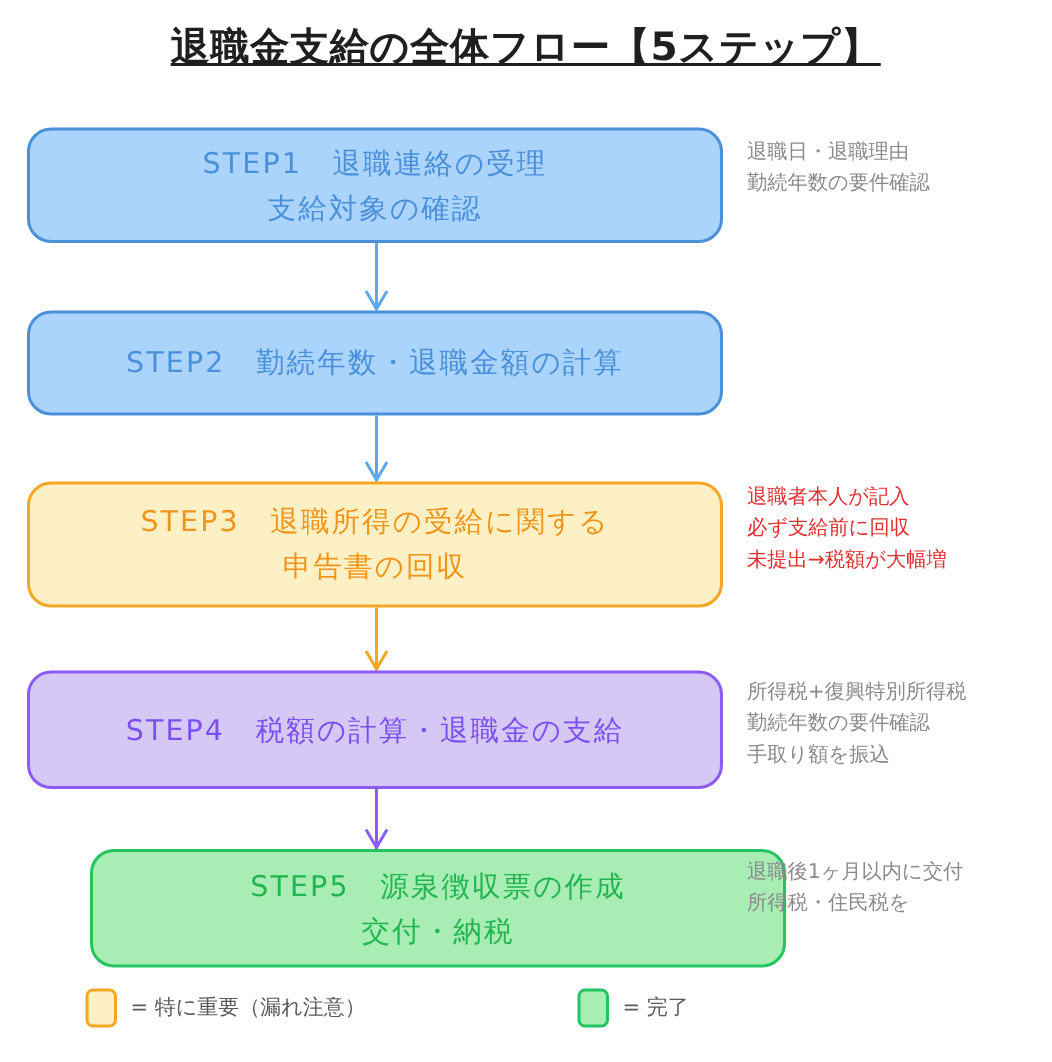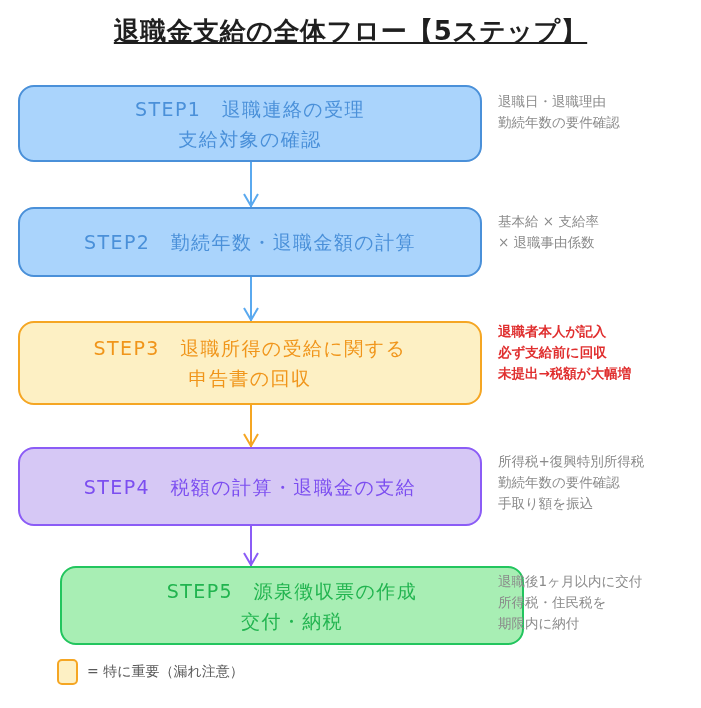--- a/index.html
+++ b/index.html
@@ -154,37 +154,33 @@
   <div class="connector" style="top:162px; height:45px;">
     <div class="stem" style="background:#5aa9ef;"></div>
     <svg class="head" viewBox="0 0 18 14">
       <path d="M2 1 L9 13 L16 1" fill="none" stroke="#5aa9ef" stroke-width="2"></path>
     </svg>
   </div>
 
   <div class="step-box c-blue" style="top:207px; height:70px;">
     <span class="step-line">STEP2　勤続年数・退職金額の計算</span>
   </div>
-  <div class="note" style="top:211px;">
-    <span class="note-line">基本給 × 支給率</span>
-    <span class="note-line">× 退職事由係数</span>
-  </div>
 
   <div class="connector" style="top:277px; height:44px;">
     <div class="stem" style="background:#5aa9ef;"></div>
     <svg class="head" viewBox="0 0 18 14">
       <path d="M2 1 L9 13 L16 1" fill="none" stroke="#5aa9ef" stroke-width="2"></path>
     </svg>
   </div>
 
   <div class="step-box c-orange" style="top:321px; height:84px;">
     <span class="step-line">STEP3　退職所得の受給に関する</span>
     <span class="step-line">申告書の回収</span>
   </div>
-  <div class="note alert" style="top:321px;font-weight:bold;">
+  <div class="note alert" style="top:321px;">
     <span class="note-line">退職者本人が記入</span>
     <span class="note-line">必ず支給前に回収</span>
     <span class="note-line">未提出→税額が大幅増</span>
   </div>
 
   <div class="connector" style="top:405px; height:42px;">
     <div class="stem" style="background:#f5a623;"></div>
     <svg class="head" viewBox="0 0 18 14">
       <path d="M2 1 L9 13 L16 1" fill="none" stroke="#f5a623" stroke-width="2"></path>
     </svg>
@@ -206,23 +202,26 @@
     </svg>
   </div>
 
   <div class="step-box c-green" style="top:566px; height:79px;margin-left:42px;">
     <span class="step-line">STEP5　源泉徴収票の作成</span>
     <span class="step-line">交付・納税</span>
   </div>
   <div class="note" style="top:571px;">
     <span class="note-line">退職後1ヶ月以内に交付</span>
     <span class="note-line">所得税・住民税を</span>
-    <span class="note-line">期限内に納付</span>
   </div>
 
 </div>
 
 <div class="legend">
   <div class="legend-item" style="left:57px; top:5px;">
     <span class="legend-swatch"></span>
     <span class="legend-text">= 特に重要（漏れ注意）</span>
   </div>
+  <div class="legend-item" style="left:385px; top:5px;">
+    <span class="legend-swatch sw-green"></span>
+    <span class="legend-text">= 完了</span>
+  </div>
 </div>
 
 </body></html>

